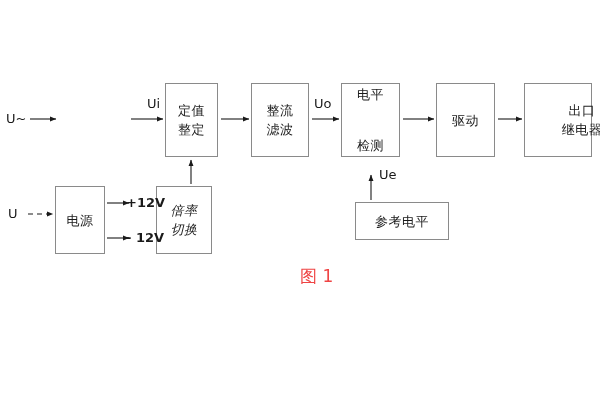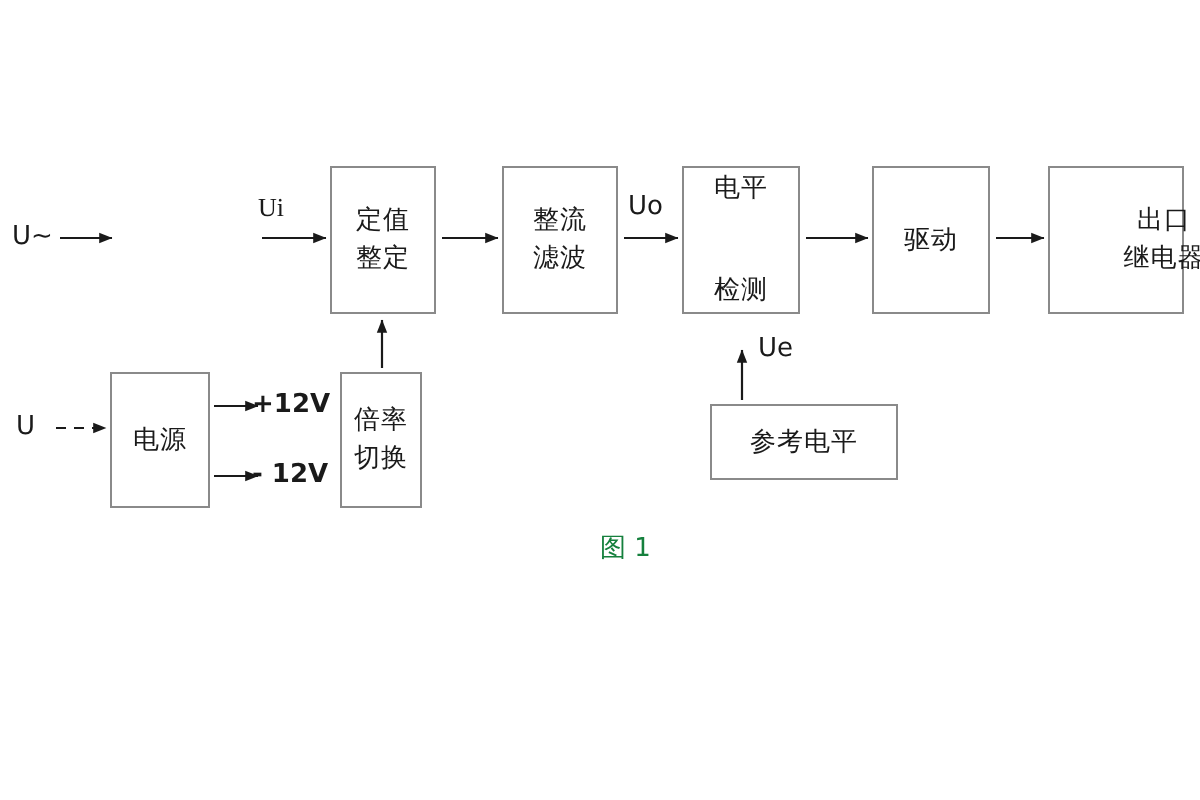--- a/index.html
+++ b/index.html
@@ -44,22 +44,22 @@
   }
   .lbl {
     position: absolute;
     color: #1a1a1a;
     font-size: 13px;
     white-space: nowrap;
     line-height: 1;
   }
   .caption {
     position: absolute;
-    color: #15803d;
-    font-size: 13px;
+    color: #ef4444;
+    font-size: 17px;
     white-space: nowrap;
   }
   svg.wires {
     position: absolute;
     left: 0; top: 0;
     width: 600px;
     height: 400px;
     pointer-events: none;
   }
 </style>
@@ -122,32 +122,32 @@
 
   <div class="box" style="left:524px; top:83px; width:68px; height:74px;padding-left:48px;">
     <span class="ln">出口</span>
     <span class="ln">继电器</span>
   </div>
 
   <div class="box one-line" style="left:55px; top:186px; width:50px; height:68px;">
     <span class="ln">电源</span>
   </div>
 
-  <div class="box" style="left:170px; top:186px; width:41px; height:68px;">
+  <div class="box" style="left:156px; top:186px; width:56px; height:68px;font-style:italic;">
     <span class="ln">倍率</span>
     <span class="ln">切换</span>
   </div>
 
   <div class="box one-line" style="left:330px; top:202px; width:94px; height:38px;margin-left:25px;">
     <span class="ln">参考电平</span>
   </div>
 
   <div class="lbl" style="left:6px; top:112px;">U~</div>
 
-  <div class="lbl" style="left:129px; top:97px;font-family:Liberation Serif, serif;">Ui</div>
+  <div class="lbl" style="left:147px; top:97px;">Ui</div>
 
   <div class="lbl" style="left:314px; top:97px;">Uo</div>
 
   <div class="lbl" style="left:379px; top:168px;">Ue</div>
 
   <div class="lbl" style="left:8px; top:207px;">U</div>
 
   <div class="lbl" style="left:126px; top:196px;font-weight:bold;">+12V</div>
 
   <div class="lbl" style="left:126px; top:231px;font-weight:bold;">- 12V</div>

